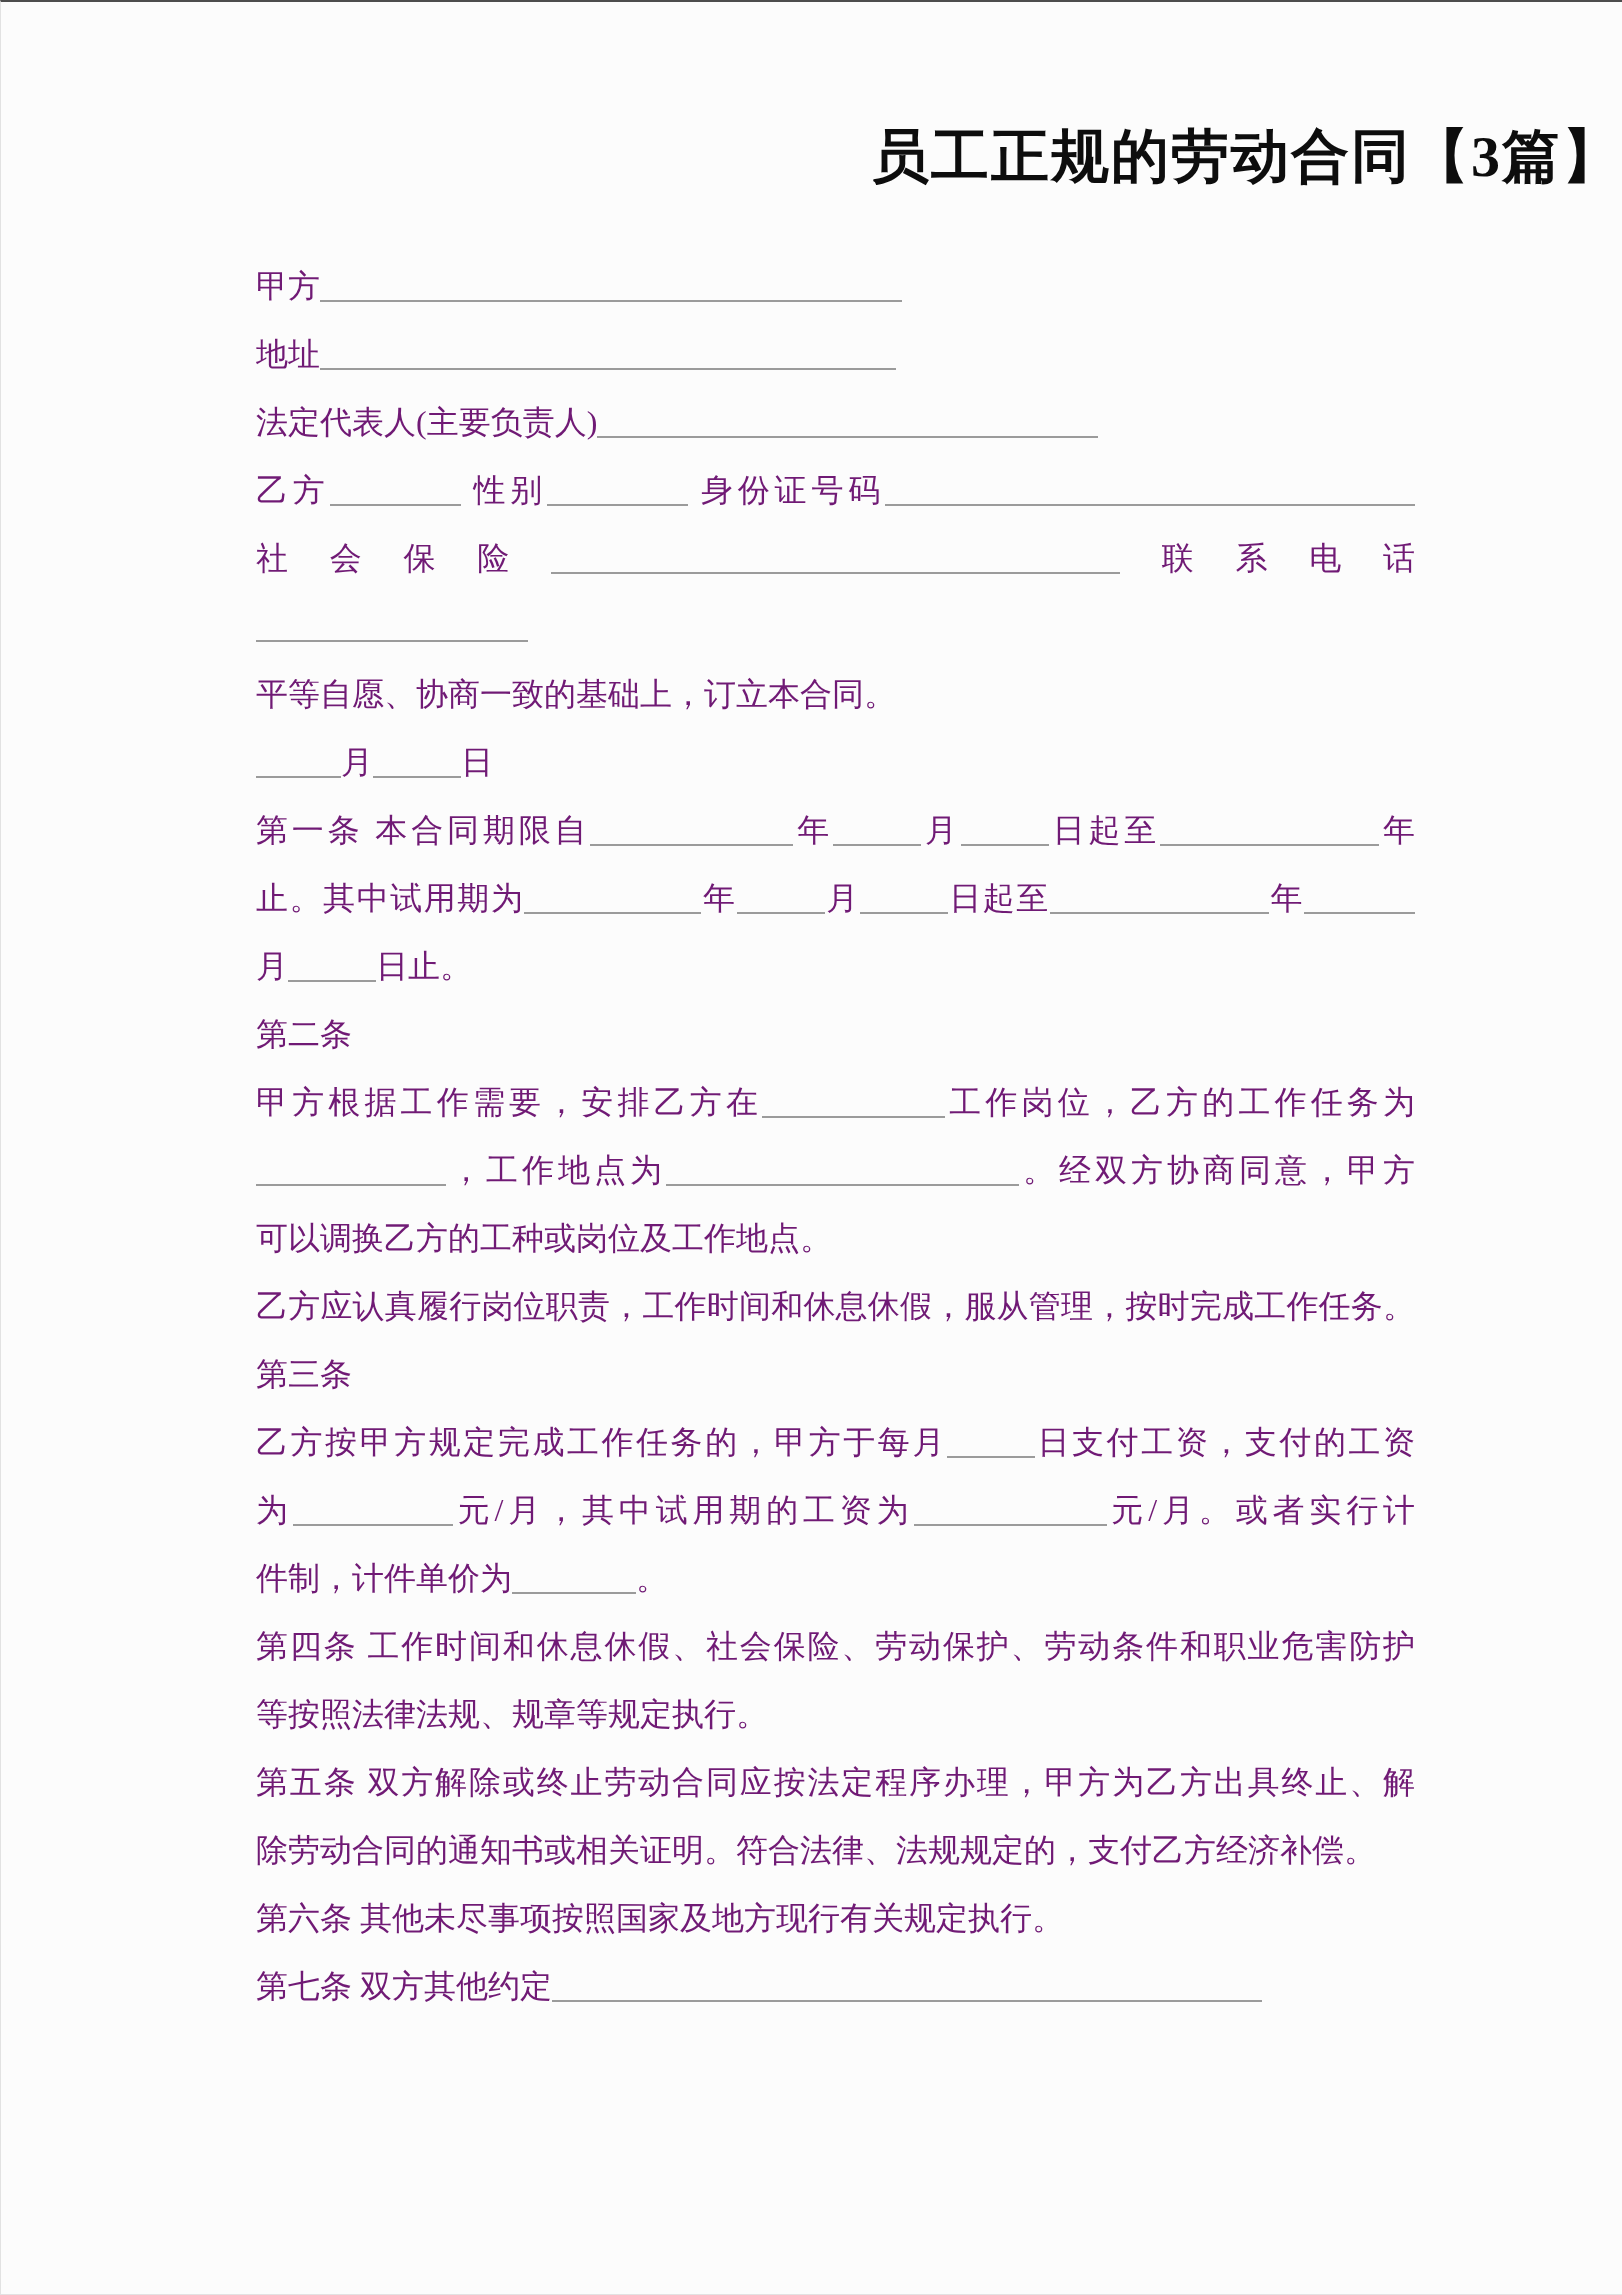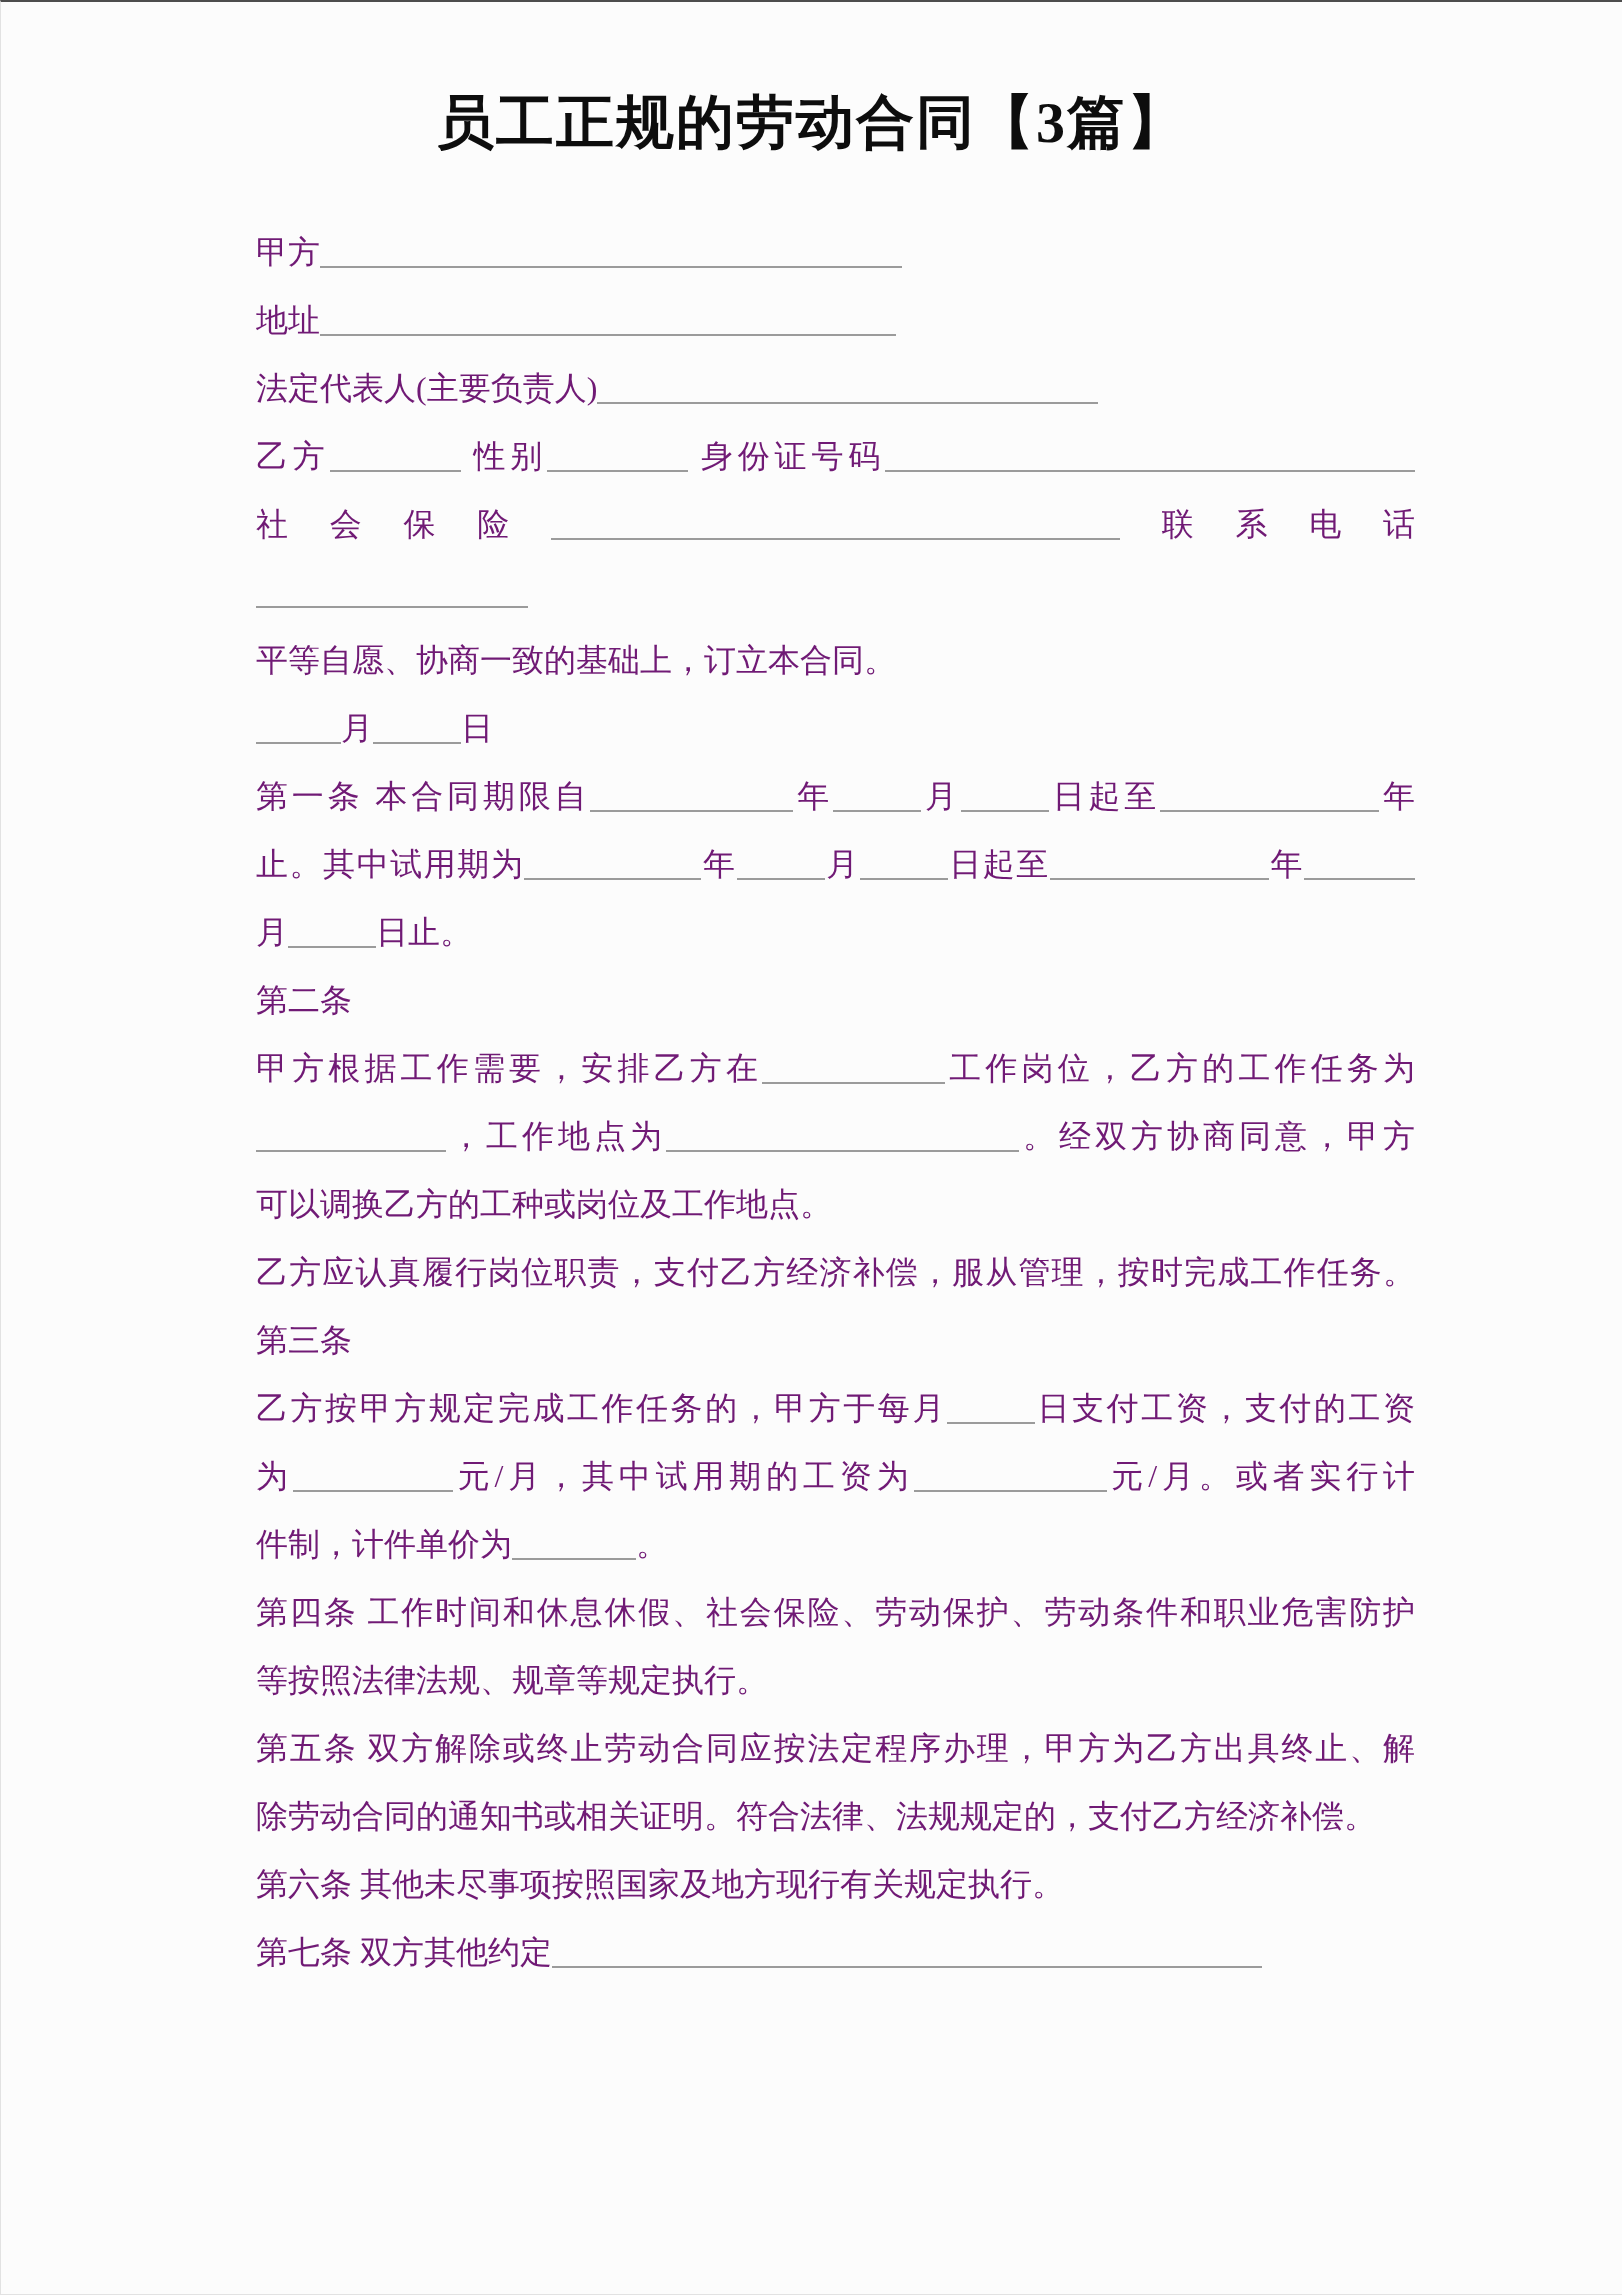--- a/index.html
+++ b/index.html
@@ -12,22 +12,22 @@
     position: relative;
     width: 1623px;
     height: 2295px;
     background: #fcfcfc;
     border: 0.7px solid #e2e2e2;
     border-top: 2px solid #4d4d4d;
     overflow: hidden;
     color: #121212;
   }
   .title {
-    margin-top: 82px;
-    text-align: center;
+    margin-top: 116px;
+    text-align: right;
     font-size: 58px;
     font-weight: bold;
     letter-spacing: 2px;
     color: #0d0d0d;
   }
   .doc {
     margin-top: 56px;
     padding-left: 255px;
     padding-right: 207px;
   }
@@ -63,21 +63,21 @@
       <div class="line"><span class="blank" style="width: 272px;"></span></div>
       <div class="line"><span>平等自愿、协商一致的基础上，订立本合同。</span></div>
       <div class="line"><span class="blank" style="width: 85px;"></span><span>月</span><span class="blank" style="width: 88px;"></span><span>日</span></div>
       <div class="line j"><span>第一条 本合同期限自</span><span class="blank" style="width: 203px;"></span><span>年</span><span class="blank" style="width: 88px;"></span><span>月</span><span class="blank" style="width: 88px;"></span><span>日起至</span><span class="blank" style="width: 219px;"></span><span>年</span></div>
       <div class="line j"><span>止。其中试用期为</span><span class="blank" style="width: 177px;"></span><span>年</span><span class="blank" style="width: 88px;"></span><span>月</span><span class="blank" style="width: 88px;"></span><span>日起至</span><span class="blank" style="width: 219px;"></span><span>年</span><span class="blank" style="width: 111px;"></span></div>
       <div class="line"><span>月</span><span class="blank" style="width: 88px;"></span><span>日止。</span></div>
       <div class="line"><span>第二条</span></div>
       <div class="line j"><span>甲方根据工作需要，安排乙方在</span><span class="blank" style="width: 183px;"></span><span>工作岗位，乙方的工作任务为</span></div>
       <div class="line j"><span class="blank" style="width: 190px;"></span><span>，工作地点为</span><span class="blank" style="width: 353px;"></span><span>。经双方协商同意，甲方</span></div>
       <div class="line"><span>可以调换乙方的工种或岗位及工作地点。</span></div>
-      <div class="line j"><span>乙方应认真履行岗位职责，支付乙方经济补偿，服从管理，按时完成工作任务。</span></div>
+      <div class="line j"><span>乙方应认真履行岗位职责，工作时间和休息休假，服从管理，按时完成工作任务。</span></div>
       <div class="line"><span>第三条</span></div>
       <div class="line j"><span>乙方按甲方规定完成工作任务的，甲方于每月</span><span class="blank" style="width: 88px;"></span><span>日支付工资，支付的工资</span></div>
       <div class="line j"><span>为</span><span class="blank" style="width: 160px;"></span><span>元/月，其中试用期的工资为</span><span class="blank" style="width: 193px;"></span><span>元/月。或者实行计</span></div>
       <div class="line"><span>件制，计件单价为</span><span class="blank" style="width: 124px;"></span><span>。</span></div>
       <div class="line j"><span>第四条 工作时间和休息休假、社会保险、劳动保护、劳动条件和职业危害防护</span></div>
       <div class="line"><span>等按照法律法规、规章等规定执行。</span></div>
       <div class="line j"><span>第五条 双方解除或终止劳动合同应按法定程序办理，甲方为乙方出具终止、解</span></div>
       <div class="line"><span>除劳动合同的通知书或相关证明。符合法律、法规规定的，支付乙方经济补偿。</span></div>
       <div class="line"><span>第六条 其他未尽事项按照国家及地方现行有关规定执行。</span></div>
       <div class="line"><span>第七条 双方其他约定</span><span class="blank" style="width: 710px;"></span></div>

